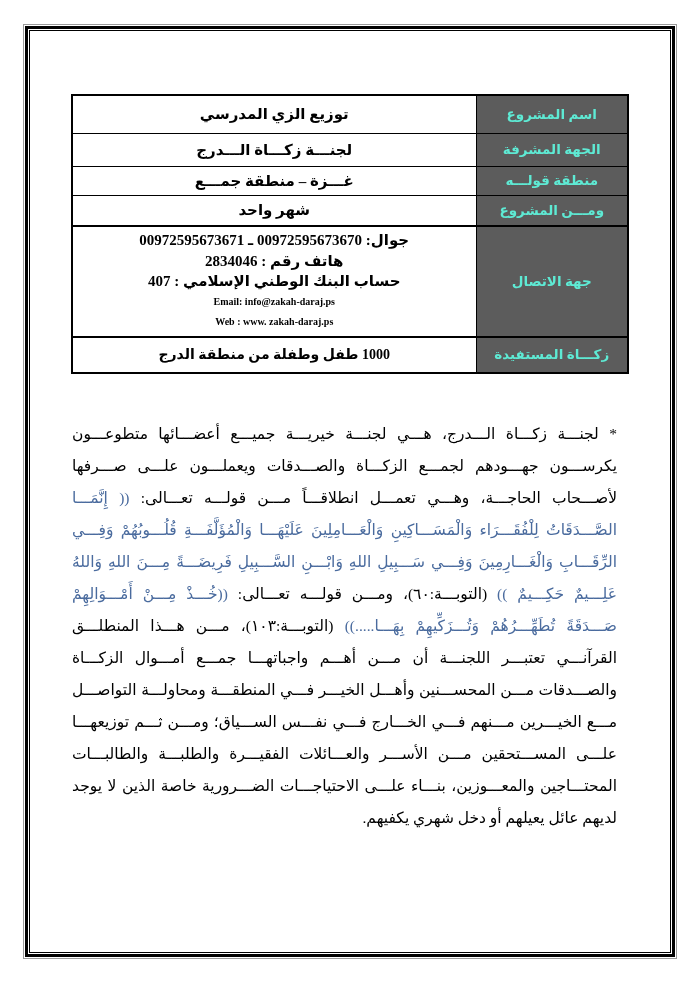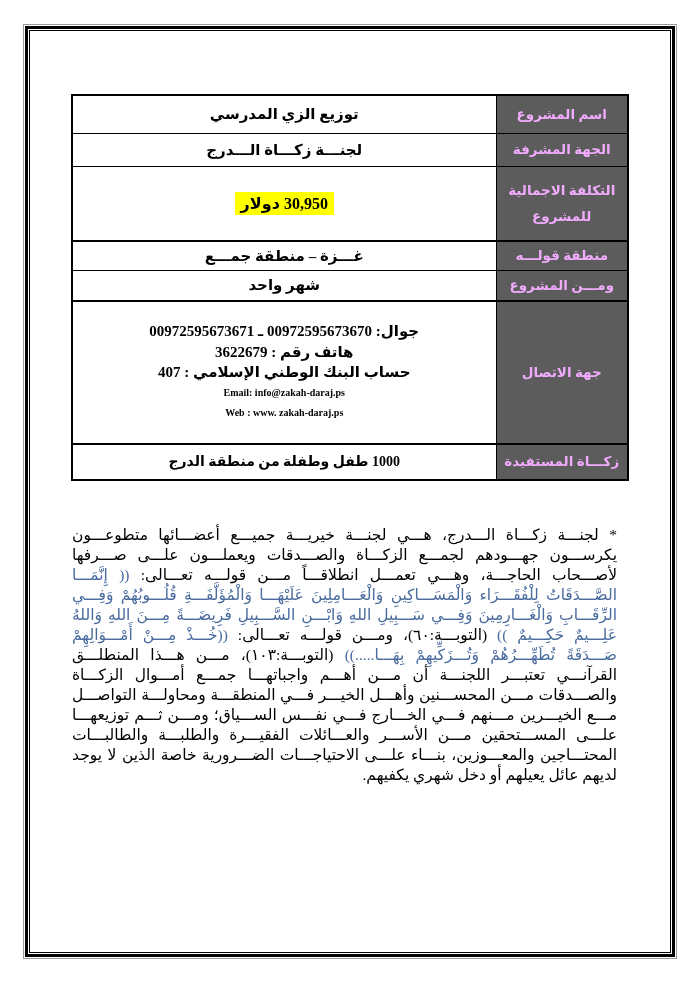--- a/index.html
+++ b/index.html
@@ -11,48 +11,48 @@
   .frame-outer { position:absolute; left:23px; top:24px; width:654px; height:935px;
                  border:1px solid #9a9a9a; }
   .frame-mid   { position:absolute; inset:1px; border:3px solid #000; }
   .frame-inner { position:absolute; inset:1px; border:1px solid #000; padding:0; }
 
   
   table.doc { border-collapse:collapse; direction:rtl; margin:63px auto 0 auto;
               width:558px; table-layout:fixed; }
   table.doc, table.doc td, table.doc th { border:1px solid #000; }
   table.doc { border-width:2px; }
-  th.hdr { width:132px; background:#5c5c5c; color:#f0abfc; font-weight:bold;
+  th.hdr { width:152px; background:#5c5c5c; color:#5eead4; font-weight:bold;
            font-size:13.5px; text-align:center; vertical-align:middle;
            font-family:"Liberation Serif","DejaVu Sans",serif; }
   td.val { text-align:center; vertical-align:middle; font-weight:bold;
            font-size:15px; color:#000; }
   tr.r1 td, tr.r1 th { height:38px; }
   tr.r2 td, tr.r2 th { height:33px; }
   tr.r3 td, tr.r3 th { height:75px; }
   tr.r4 td, tr.r4 th { height:29px; }
   tr.r5 td, tr.r5 th { height:31px; }
   tr.r6 td, tr.r6 th { height:104px; }
   tr.r7 td, tr.r7 th { height:36px; }
   tr.r3 td, tr.r3 th { border-bottom-width:2px; }
   tr.r5 td, tr.r5 th { border-bottom-width:2px; }
   tr.r6 td, tr.r6 th { border-bottom-width:2px; }
 
   .title-red { color:#c5312b; font-size:16.5px; letter-spacing:0.5px; }
   .hl { background:#ffff00; padding:3px 6px; font-size:16px; }
   .hdr-2line { display:flex; flex-direction:column; justify-content:space-evenly; height:100%; padding:6px 0; }
 
-  .contact { font-weight:normal; font-size:13px; line-height:20.5px; padding:19px 0; }
+  .contact { font-weight:normal; font-size:13px; line-height:20.5px; padding:3px 0; }
   .contact .bank { font-weight:bold; }
   .contact .latin { direction:ltr; font-size:10px; }
   td.benef { font-size:14px; }
 
   
   .body-text { direction:rtl; margin:44px 53px 0 42px; font-size:15.5px; color:#000;
-               line-height:20px; text-align:justify; text-justify:inter-word;
+               line-height:32px; text-align:justify; text-justify:inter-word;
                font-family:"Liberation Serif","DejaVu Sans",serif; }
   .verse { color:#4a6b9e; }
 </style>
 </head>
 <body>
 
 <div class="page">
   <div class="frame-outer">
     <div class="frame-mid">
       <div class="frame-inner">
@@ -60,44 +60,33 @@
         <table class="doc">
           <tbody>
             <tr class="r1">
               <th class="hdr">اسم المشروع</th>
               <td class="val title-red">توزيع الزي المدرسي</td>
             </tr>
             <tr class="r2">
               <th class="hdr">الجهة المشرفة</th>
               <td class="val">لجنـــة زكـــاة الـــدرج</td>
             </tr>
-            <tr class="r3">
-              <th class="hdr">
-                <div class="hdr-2line">
-                  <span>التكلفة الاجمالية</span>
-                  <span>للمشروع</span>
-                </div>
-              </th>
-              <td class="val">
-                <span class="hl">30,950 دولار</span>
-              </td>
-            </tr>
             <tr class="r4">
               <th class="hdr">منطقة قولـــه</th>
               <td class="val">غـــزة – منطقة جمـــع</td>
             </tr>
             <tr class="r5">
               <th class="hdr">ومـــن المشروع</th>
               <td class="val">شهر واحد</td>
             </tr>
             <tr class="r6">
               <th class="hdr">جهة الاتصال</th>
               <td class="val contact">
                 <div>جوال: 00972595673670 ـ 00972595673671</div>
-                <div>هاتف رقم : 3622679</div>
+                <div>هاتف رقم : 2834046</div>
                 <div class="bank">حساب البنك الوطني الإسلامي : 407</div>
                 <div class="latin">Email: info@zakah-daraj.ps</div>
                 <div class="latin">Web : www. zakah-daraj.ps</div>
               </td>
             </tr>
             <tr class="r7">
               <th class="hdr">زكـــاة المستفيدة</th>
               <td class="val benef">1000 طفل وطفلة  من منطقة الدرج</td>
             </tr>
           </tbody>

